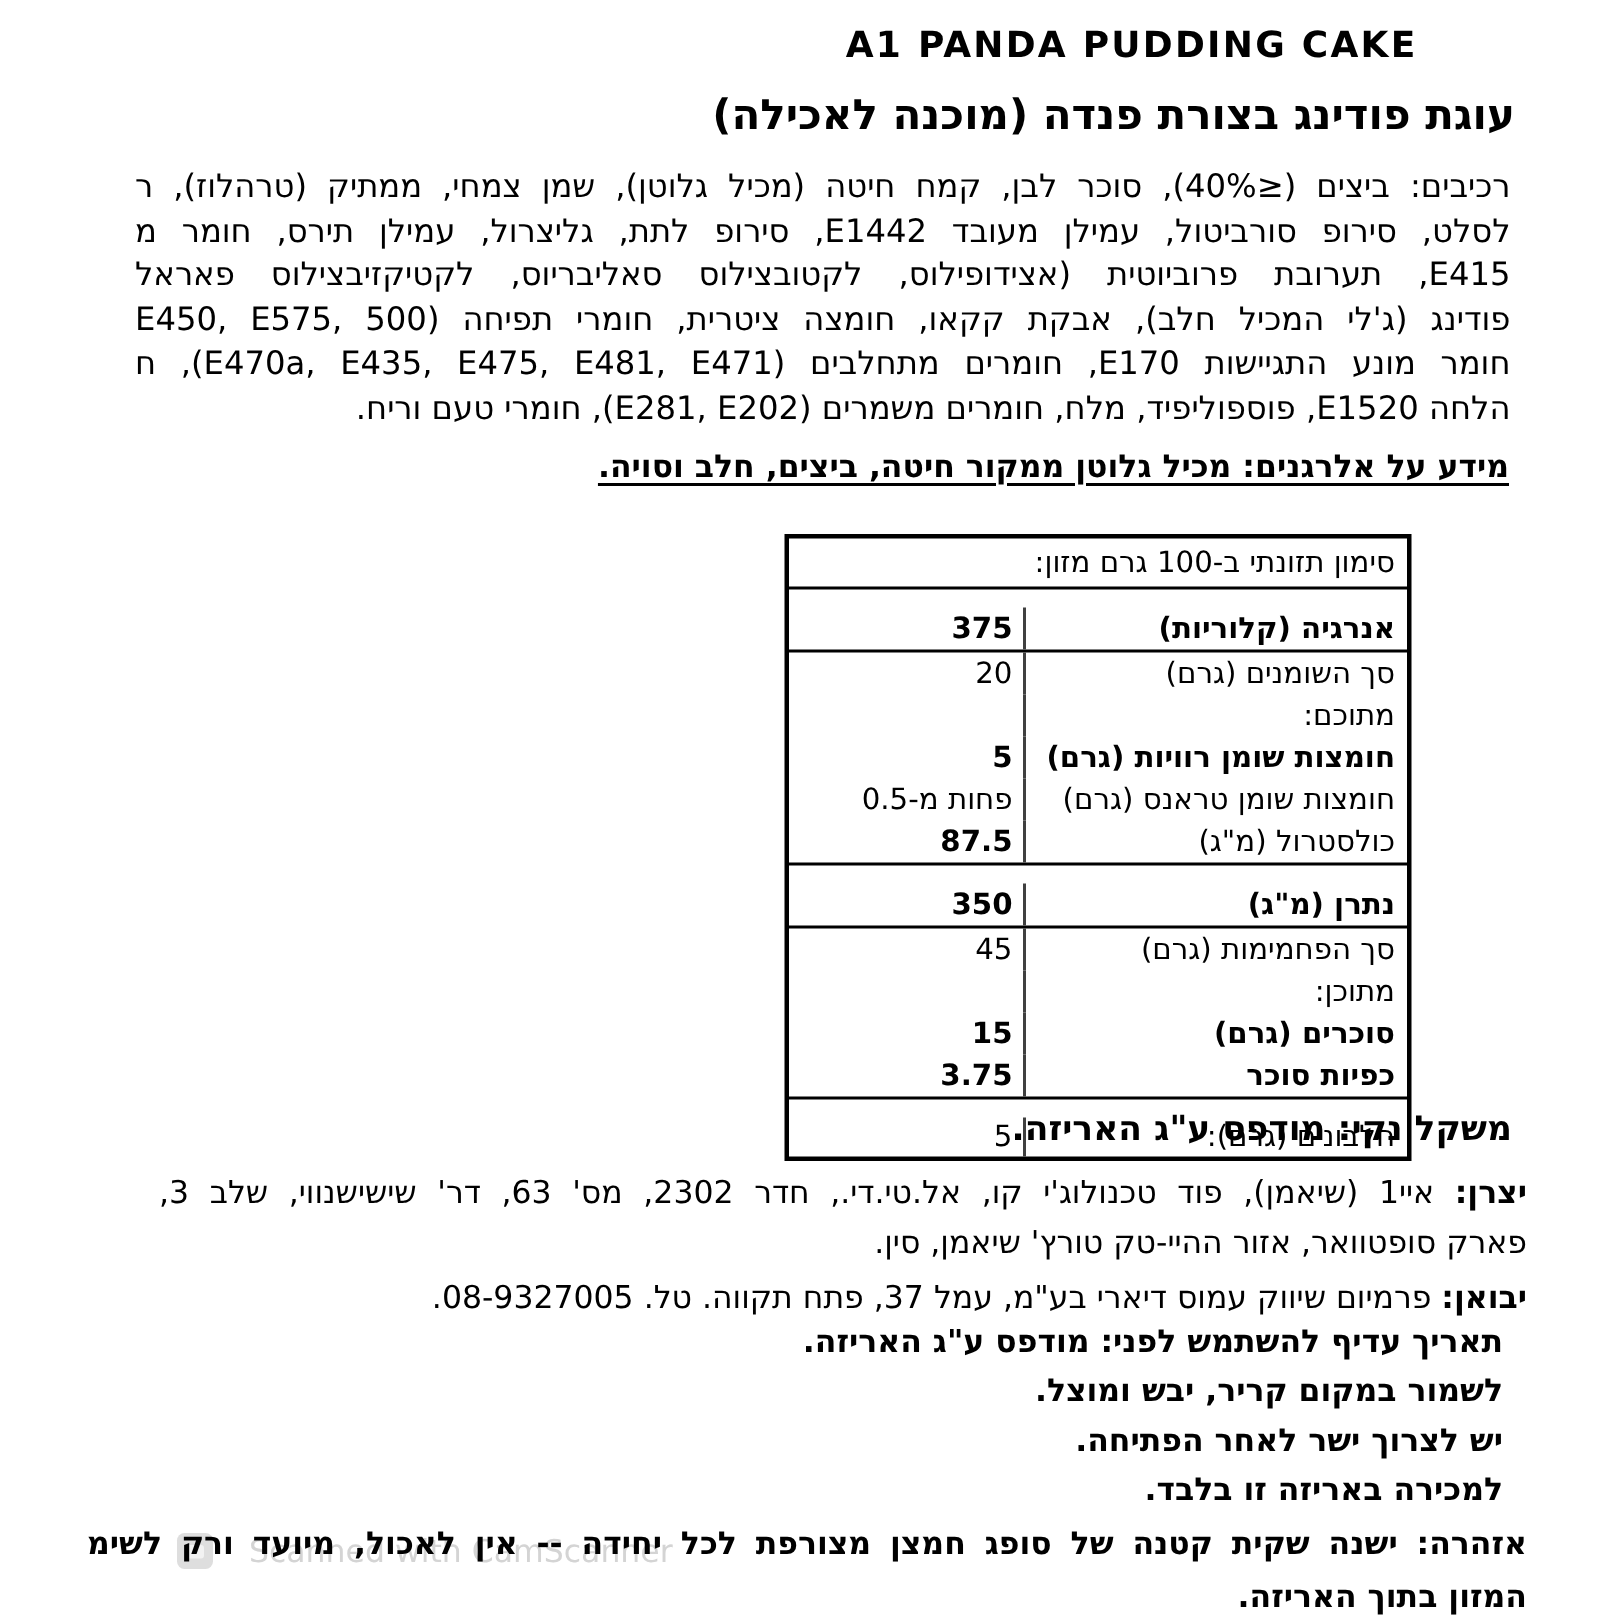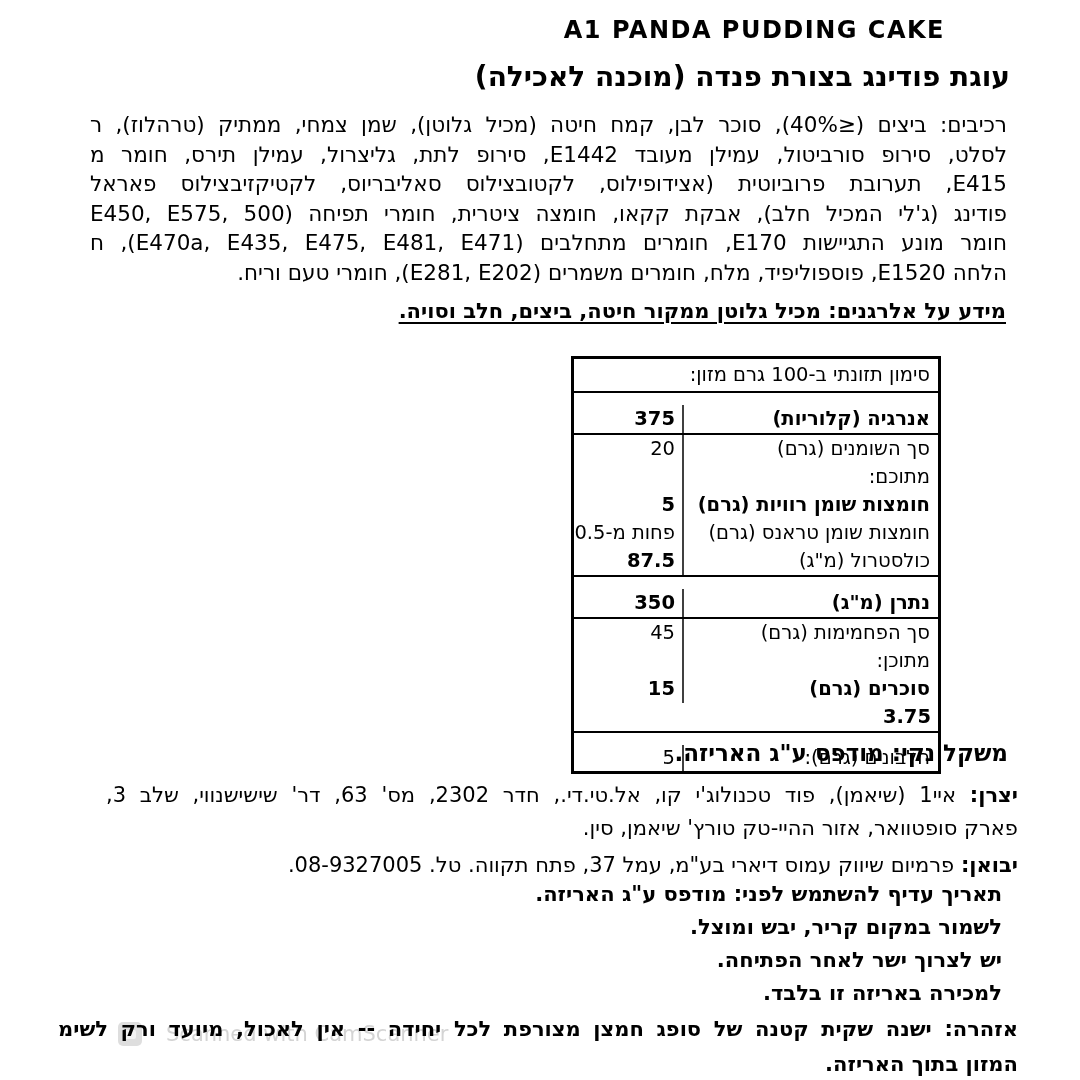--- a/index.html
+++ b/index.html
@@ -27,21 +27,21 @@
   .rline { text-align:right; text-align-last:right; }
 
   .allergens {
     position:absolute; top:299px; right:74px;
     font-weight:bold; font-size:21px;
     text-decoration:underline; text-decoration-thickness:2px; text-underline-offset:4px;
   }
 
   
   .ntable {
-    position:absolute; top:356px; right:139px; width:370px;
+    position:absolute; top:356px; right:139px; width:418px;
     border:3px solid #000; font-size:19.5px; background:#fff;
   }
   .t-head { line-height:30px; padding:1px 8px 1px 4px; text-align:right; }
   .t-sec { border-top:2px solid #000; }
   .t-line { display:grid; grid-template-columns:256px 152px; }
   .t-label { text-align:right; padding-right:8px; line-height:28px; border-left:2px solid #404040; }
   .t-value { text-align:right; padding-right:7px; line-height:28px; }
   .t-row .t-label, .t-row .t-value { line-height:28px;margin-top:12px; }
   .t-row.last .t-label, .t-row.last .t-value { line-height:26px; }
   .bold { font-weight:bold; }
@@ -137,20 +137,21 @@
       </div>
       <div class="t-line">
         <div class="t-label">מתוכן:</div>
         <div class="t-value"></div>
       </div>
       <div class="t-line">
         <div class="t-label bold">סוכרים (גרם)</div>
         <div class="t-value bold">15</div>
       </div>
       <div class="t-line">
+        <div class="t-label bold">כפיות סוכר</div>
         <div class="t-value bold">3.75</div>
       </div>
     </div>
 
     <div class="t-sec t-row t-line last">
       <div class="t-label">חלבונים (גרם):</div>
       <div class="t-value">5</div>
     </div>
   </div>
 

